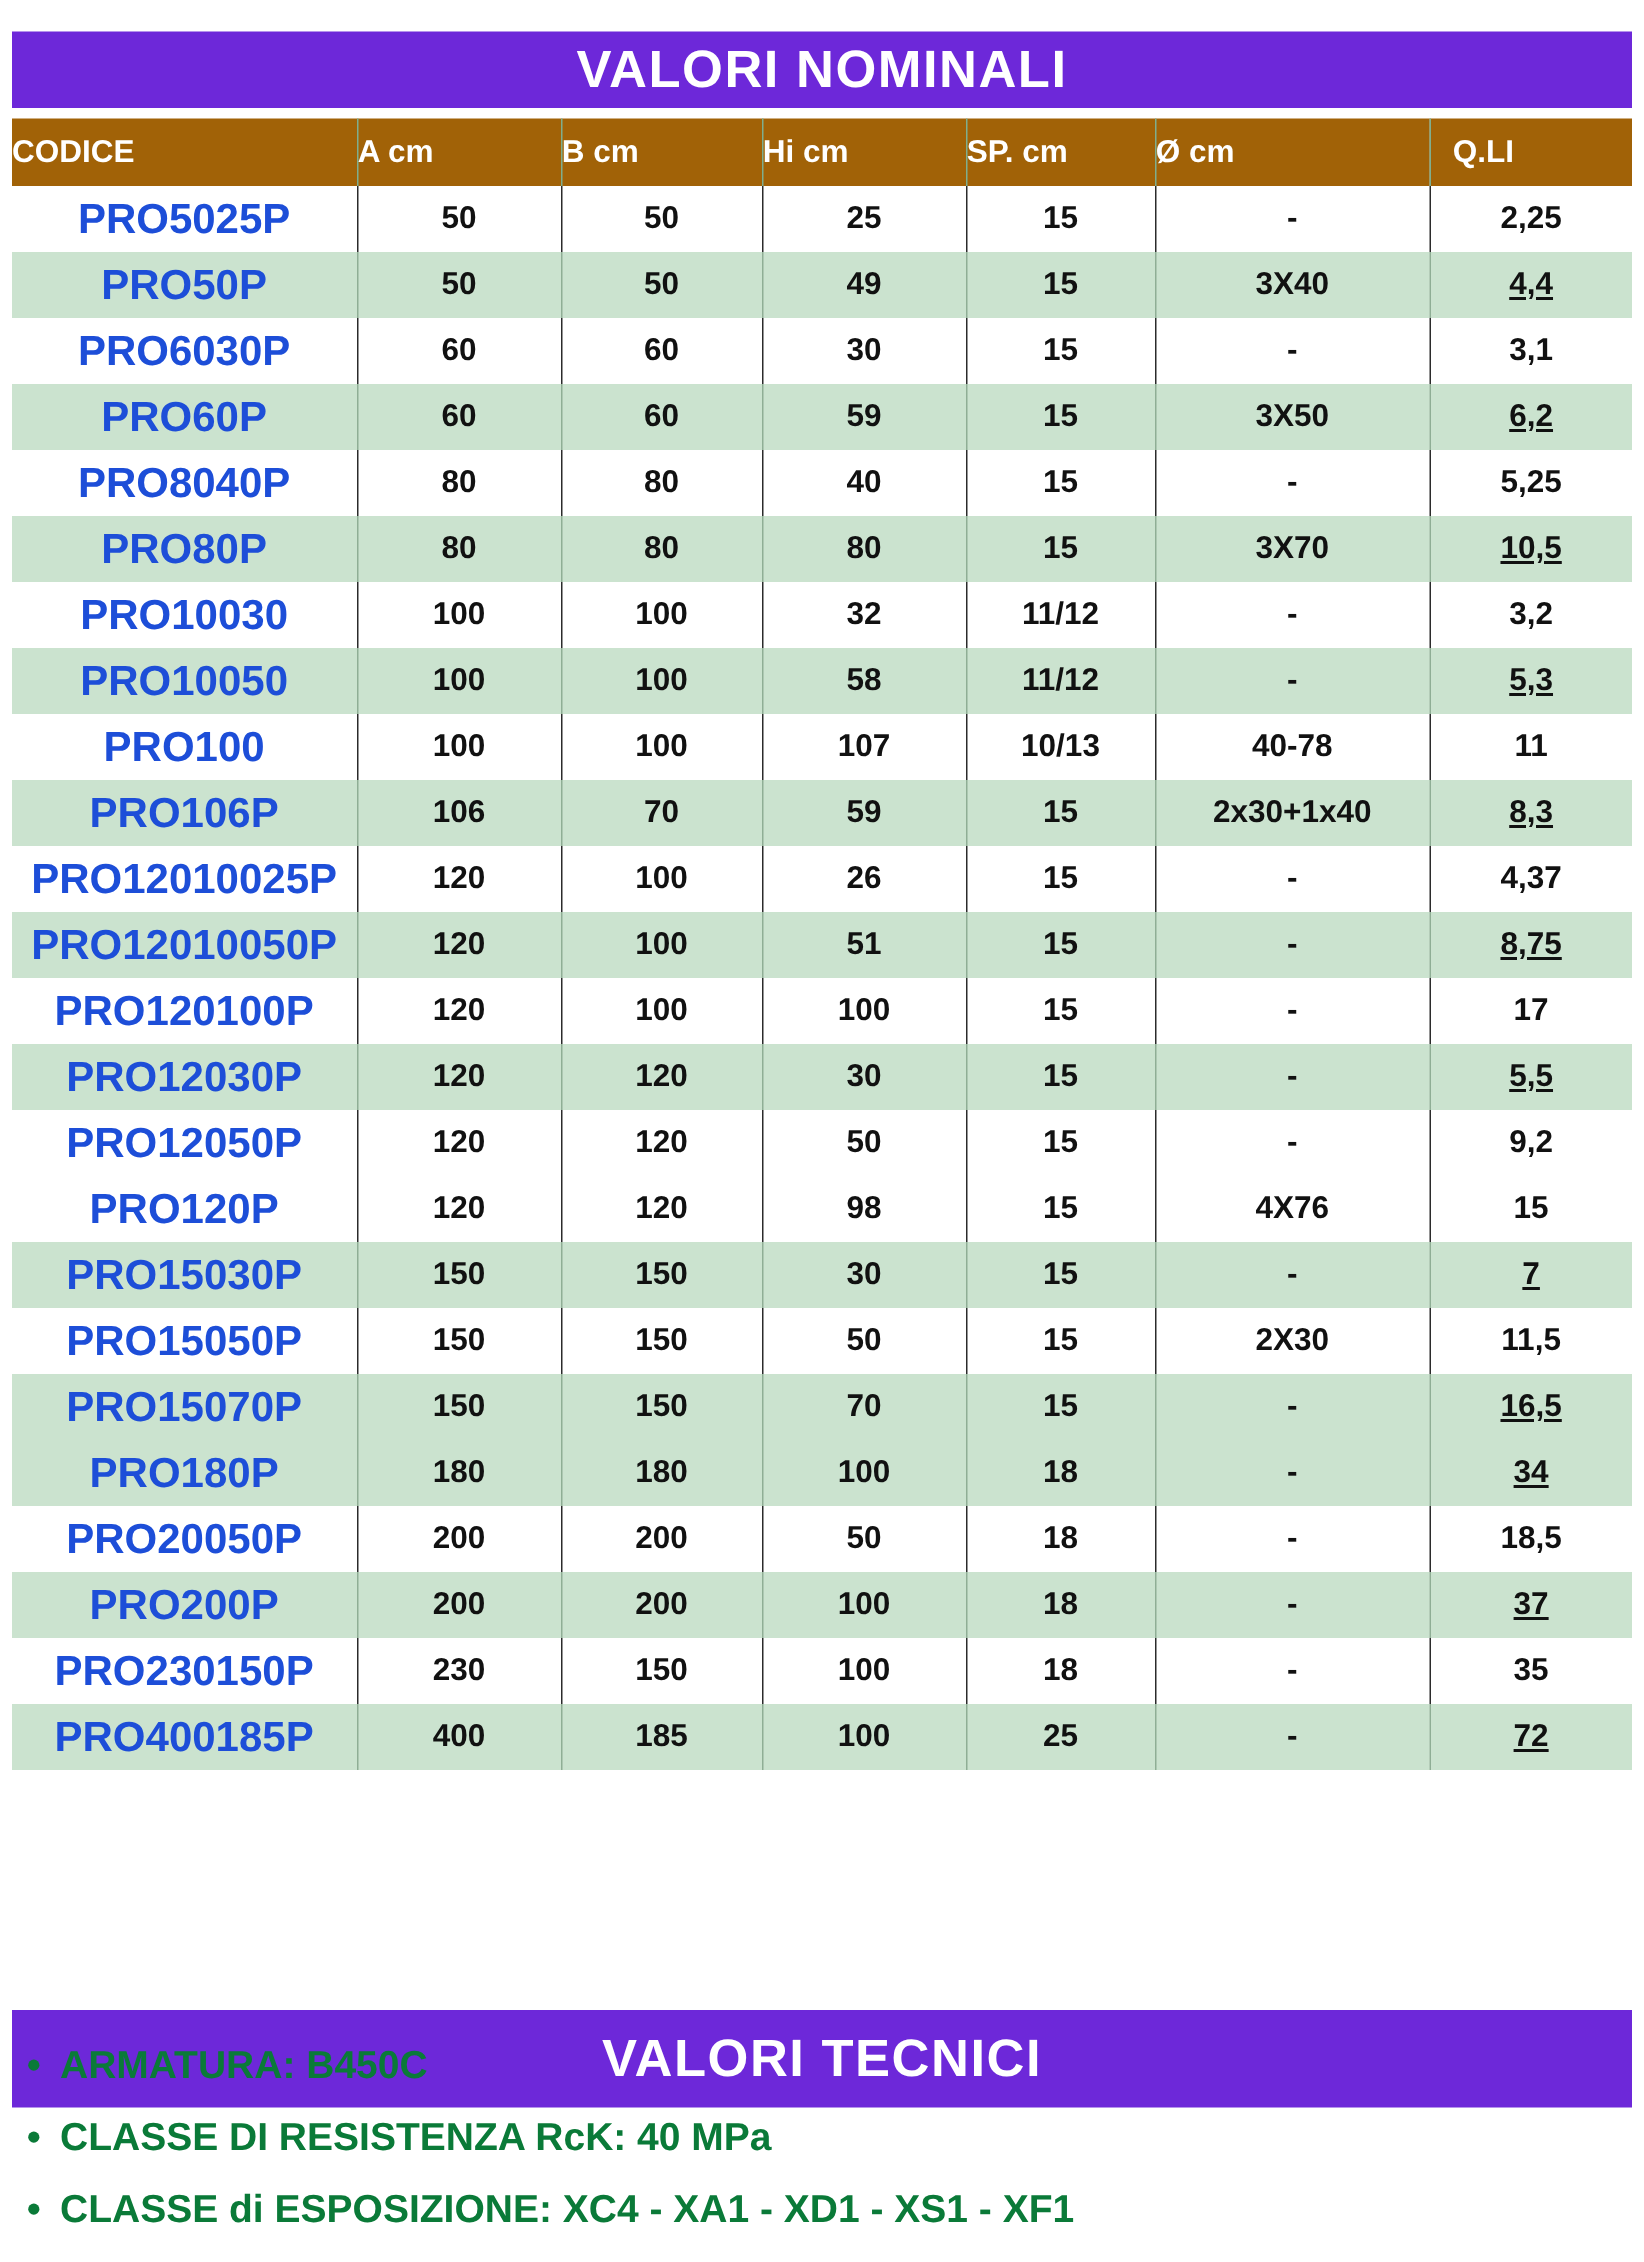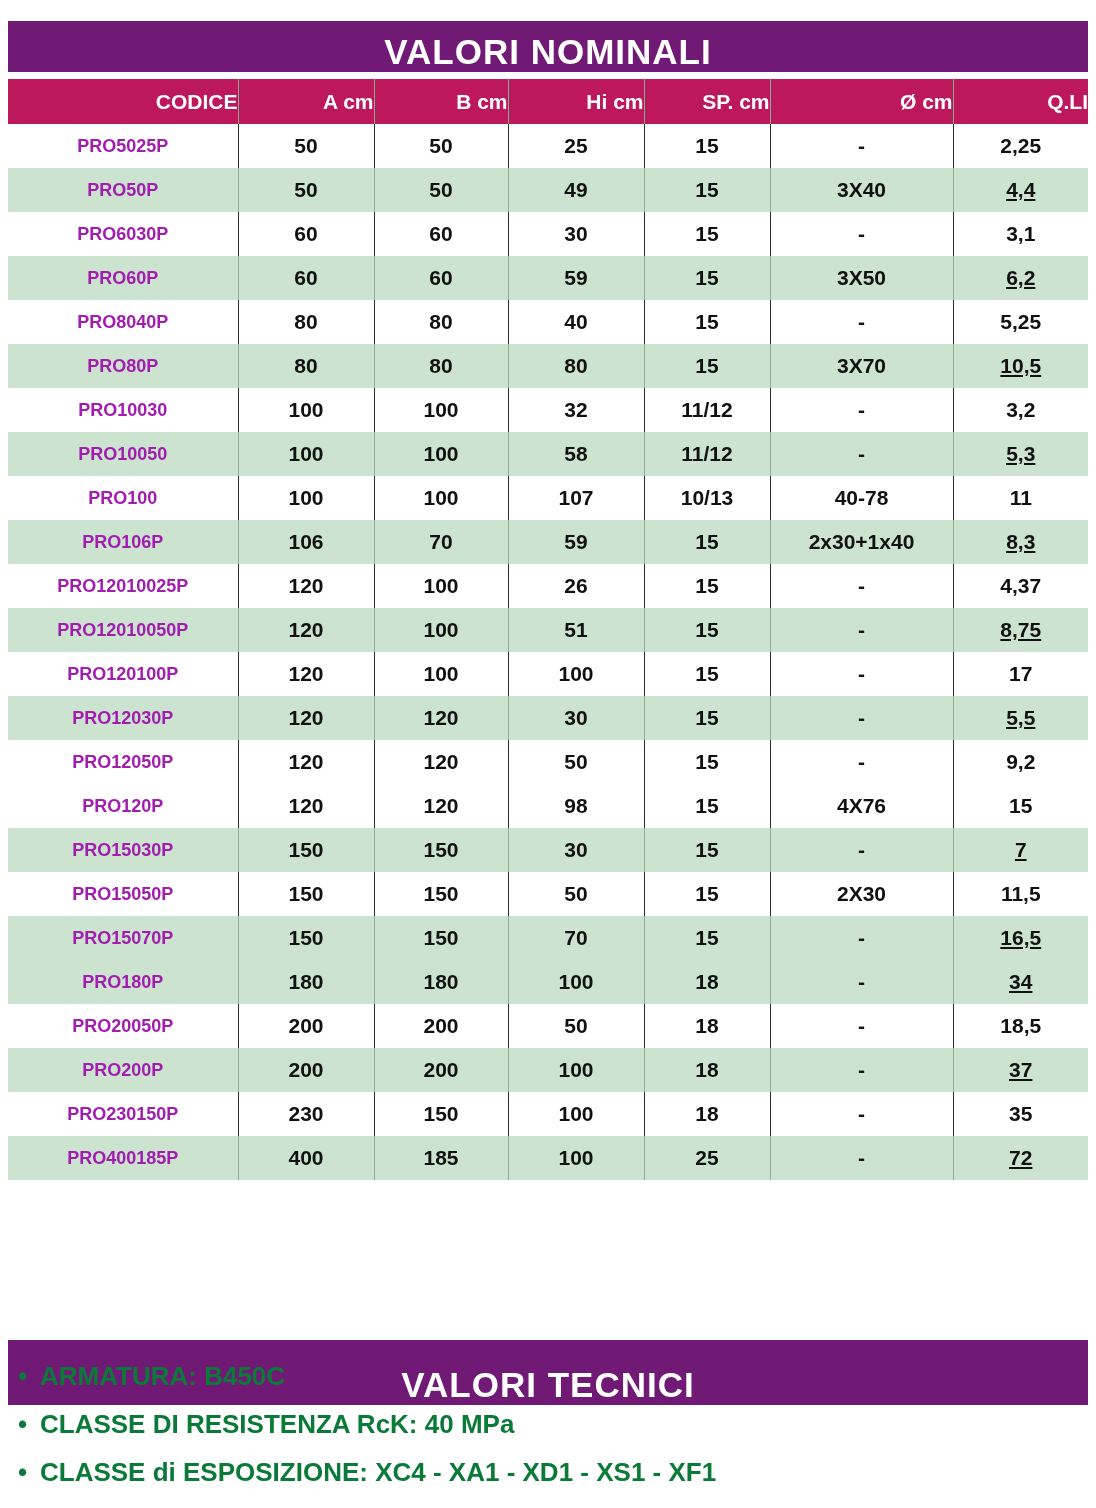--- a/index.html
+++ b/index.html
@@ -22,24 +22,24 @@
     box-sizing: border-box;
     background: #ffffff;
     overflow: hidden;
   }
 
   
   .banner {
     position: absolute;
     left: 8px;
     width: 1080px;
-    background: #701a75;
+    background: #6d28d9;
     color: #ffffff;
     display: flex;
-    align-items: flex-end;
+    align-items: center;
     justify-content: center;
     font-weight: bold;
     letter-spacing: 1px;
   }
   #banner-nominali {
     top: 21px;
     height: 51px;
     font-size: 35px;
   }
   #banner-tecnici {
@@ -62,47 +62,47 @@
   }
   table.spec col.c-codice { width: 230px; }
   table.spec col.c-a      { width: 136px; }
   table.spec col.c-b      { width: 134px; }
   table.spec col.c-hi     { width: 136px; }
   table.spec col.c-sp     { width: 126px; }
   table.spec col.c-dia    { width: 183px; }
   table.spec col.c-qli    { width: 135px; }
 
   thead th {
-    background: #be185d;
+    background: #a16207;
     color: #ffffff;
     font-size: 21px;
     font-weight: bold;
     height: 45px;
     padding: 0;
-    text-align: right;
+    text-align: left;
     vertical-align: middle;
     border-right: 1px solid #7fae8e;
   }
   thead th:last-child { border-right: none; padding-left: 15px; }
 
   tbody td {
     height: 44px;
     padding: 0 2px;
     font-size: 21px;
     font-weight: bold;
     text-align: center;
     vertical-align: middle;
     color: #111111;
     border-right: 1px solid #2b2b2b;
     box-sizing: border-box;
   }
   tbody td:last-child { border-right: none; margin-top: 34px; }
   tbody td.code {
-    color: #a21caf;
-    font-size: 18px;
+    color: #1d4ed8;
+    font-size: 28px;
     letter-spacing: 0px;
   }
   tbody tr.alt td {
     background: #cbe3cf;
     border-right: 1px solid #8fae95;
   }
   tbody tr.alt td:last-child { border-right: none; text-decoration: underline; }
   tbody tr:not(.alt) td { background: #ffffff; }
 
   

